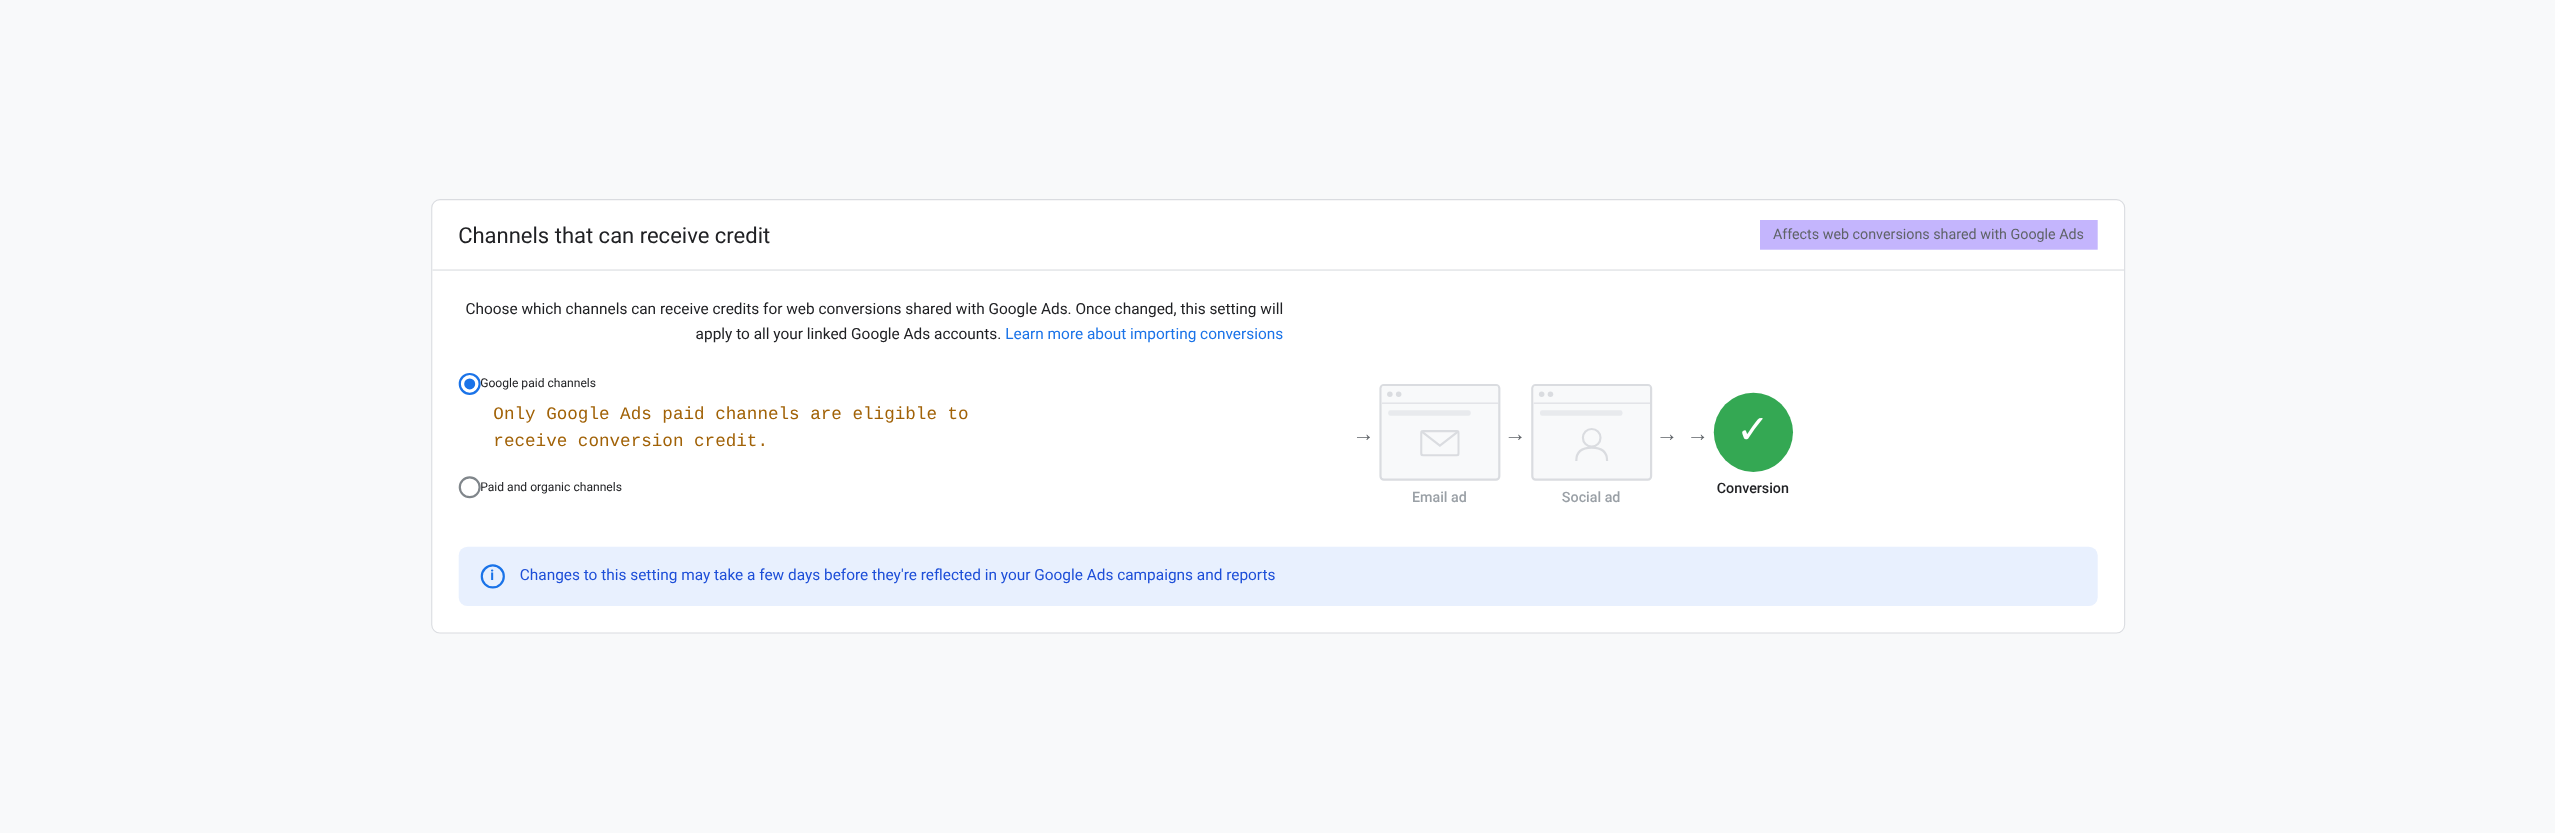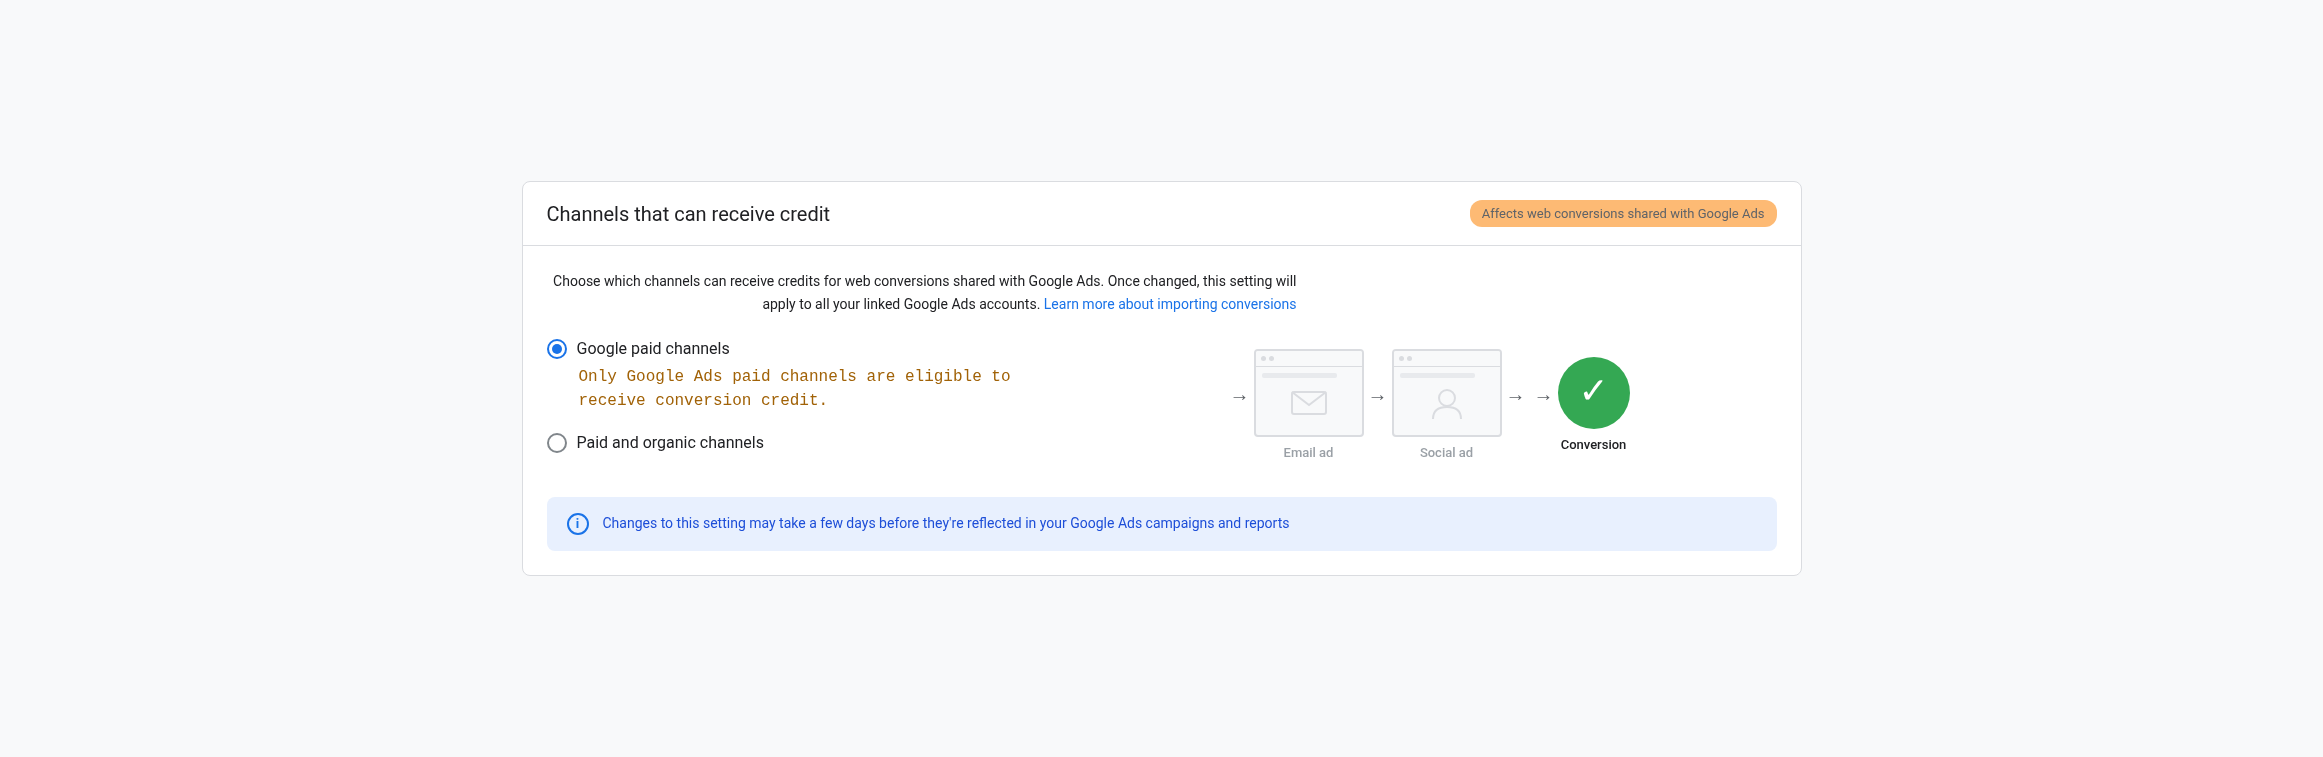--- a/index.html
+++ b/index.html
@@ -9,41 +9,41 @@
       display: flex;
       align-items: center;
       justify-content: center;
       min-height: 100vh;
       padding: 20px;
     }
     .card {
       background: #fff;
       border: 1px solid #dadce0;
       border-radius: 8px;
-      width: 1280px;
+      width: 1540px;
       max-width: 100%;
       overflow: hidden;
     }
     .card-header {
       display: flex;
       align-items: center;
       justify-content: space-between;
       padding: 18px 24px;
       border-bottom: 1px solid #dadce0;
     }
     .card-title {
       font-size: 20px;
       font-weight: 400;
       color: #202124;
     }
     .affects-badge {
       font-size: 13px;
       color: #5f6368;
-      background: #fdba74;
-      border-radius: 12px;
+      background: #c4b5fd;
+      border-radius: 0;
       padding: 6px 12px;
     }
     .card-body {
       padding: 24px 24px 0 24px;
     }
     .description {
       font-size: 14px;
       color: #202124;
       line-height: 1.6;
       margin-bottom: 24px;
@@ -62,23 +62,22 @@
     }
     .options {
       flex: 0 0 auto;
       max-width: 480px;
     }
     .option-item {
       margin-bottom: 20px;
     }
     .option-label {
       display: flex;
-      align-items: flex-start;
-      gap: 10px;
-      font-size: 16px;
+      align-items: center;
+      font-size: 11px;
       color: #202124;
       cursor: pointer;
       margin-bottom: 6px;
     }
     .option-description {
       font-size: 16px;
       color: #a16207;
       line-height: 1.5;
       margin-left: 32px;
       max-width: 440px;

